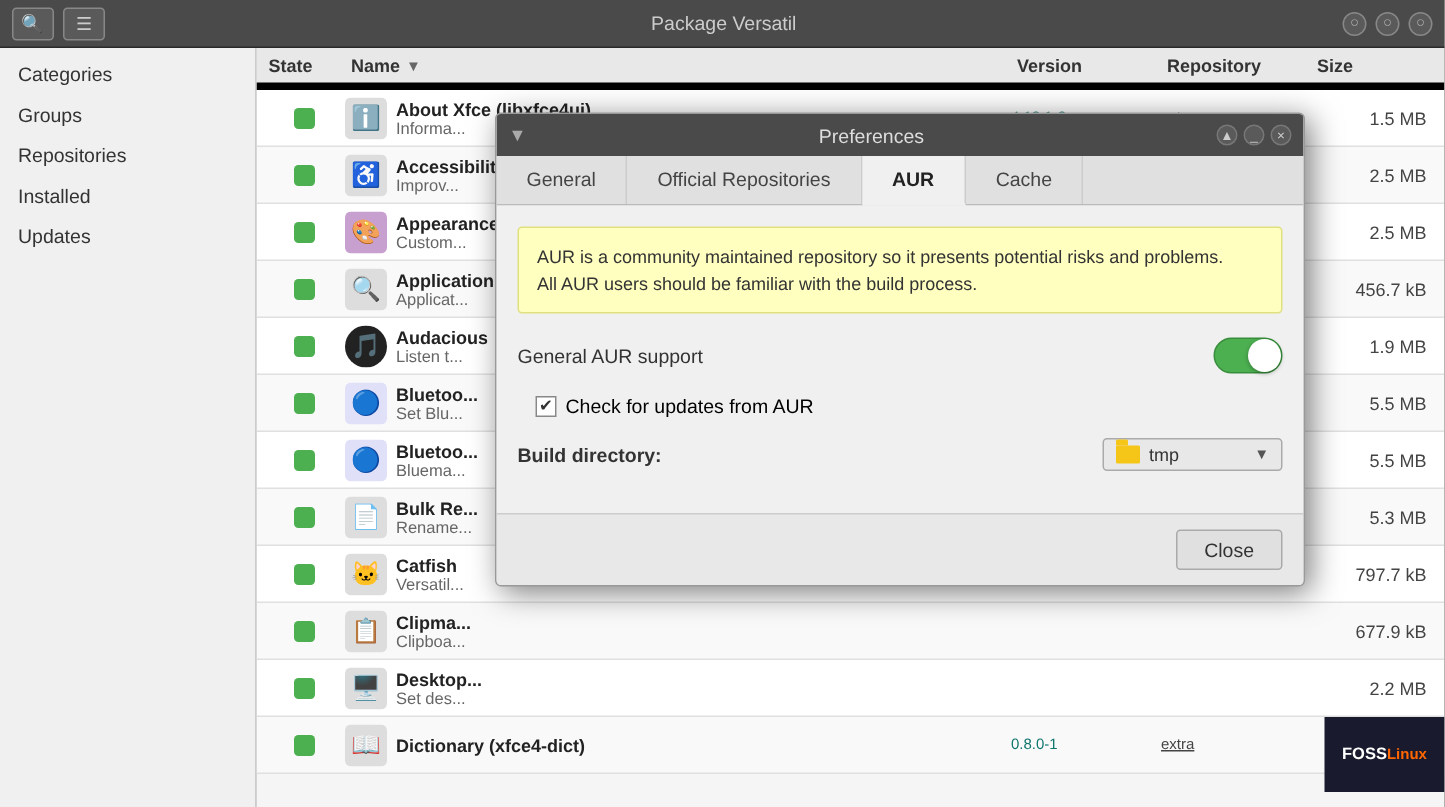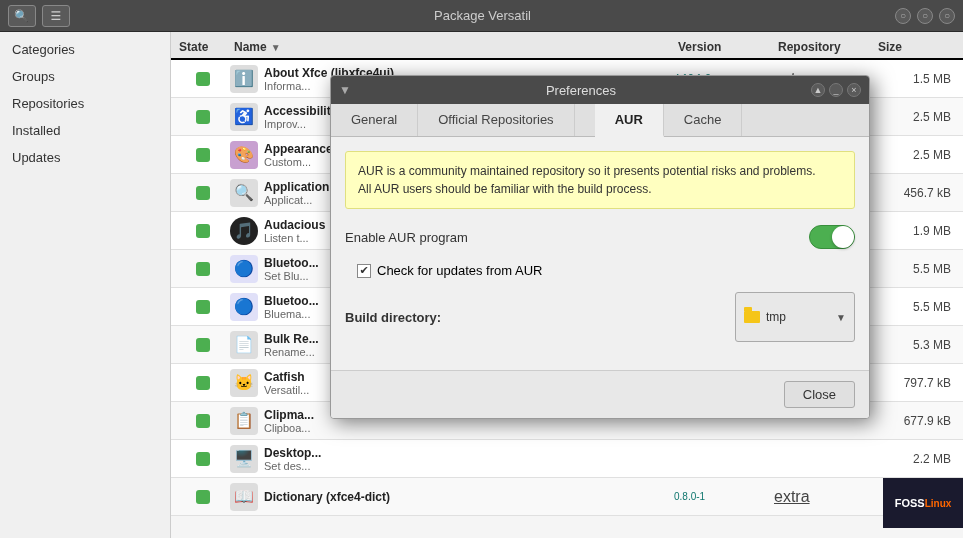--- a/index.html
+++ b/index.html
@@ -84,21 +84,21 @@
       display: flex;
       flex-direction: column;
       background: #f5f5f5;
       overflow: hidden;
     }
 
     
     .pkg-header {
       display: flex;
       background: #e8e8e8;
-      border-bottom: 2px solid #000000;
+      border-bottom: 5px solid #000000;
       height: 28px;
       align-items: flex-end;
       padding: 4px 4px;
       flex-shrink: 0;
     }
     .pkg-header-cell {
       color: #333;
       font-size: 12px;
       font-weight: bold;
       padding: 0 4px;
@@ -140,21 +140,21 @@
       border-radius: 4px;
       background: #ddd;
       flex-shrink: 0;
       display: flex; align-items: center; justify-content: center;
       font-size: 16px;
     }
     .pkg-name-desc { overflow: hidden; }
     .pkg-name { font-weight: bold; font-size: 12px; color: #222; white-space: nowrap; overflow: hidden; text-overflow: ellipsis; }
     .pkg-desc { font-size: 11px; color: #666; white-space: nowrap; overflow: hidden; text-overflow: ellipsis; }
     .pkg-version { width: 100px; font-size: 10px; color: #0f766e; }
-    .pkg-repo { width: 100px; font-size: 16px; color: #444; text-decoration: underline; }
+    .pkg-repo { width: 100px; font-size: 10px; color: #444; text-decoration: underline; }
     .pkg-size { width: 85px; font-size: 12px; color: #444; text-align: right; padding-right: 8px; }
 
     
     .foss-watermark {
       position: absolute;
       bottom: 10px;
       right: 0;
       width: 80px;
       height: 50px;
       background: #1a1a2e;
@@ -221,21 +221,20 @@
       font-size: 13px;
       color: #444;
       border-right: 1px solid #ccc;
     }
     .pref-tab.active {
       background: #f0f0f0;
       font-weight: bold;
       color: #222;
       border-bottom: 2px solid #f0f0f0;
       margin-bottom: -1px;
-      margin-left: 20px;
     }
 
     
     .pref-content {
       padding: 14px;
       background: #f0f0f0;
     }
 
     .aur-warning {
       background: #ffffc0;
@@ -308,21 +307,21 @@
       color: #333;
       flex: 1;
       font-weight: bold;
     }
     .build-dir-dropdown {
       display: flex;
       align-items: center;
       background: #e8e8e8;
       border: 1px solid #aaa;
       border-radius: 3px;
-      padding: 17px 8px;
+      padding: 3px 8px;
       cursor: pointer;
       gap: 6px;
       min-width: 120px;
     }
     .build-dir-icon {
       width: 16px; height: 12px;
       background: #f5c518;
       border-radius: 1px;
       position: relative;
     }
@@ -605,21 +604,21 @@
       <div class="pref-tab">Cache</div>
     </div>
 
     <div class="pref-content">
 
       <div class="aur-warning">
         <span>AUR is a community maintained repository so it presents potential risks and problems.<br>All AUR users should be familiar with the build process.</span>
       </div>
 
       <div class="pref-row">
-        <span class="pref-label">Enable AUR program</span>
+        <span class="pref-label">General AUR support</span>
         <div class="toggle-switch">
           <div class="toggle-knob"></div>
         </div>
       </div>
 
       <div class="pref-checkbox-row">
         <div class="pref-checkbox">✔</div>
         <span>Check for updates from AUR</span>
       </div>
 

